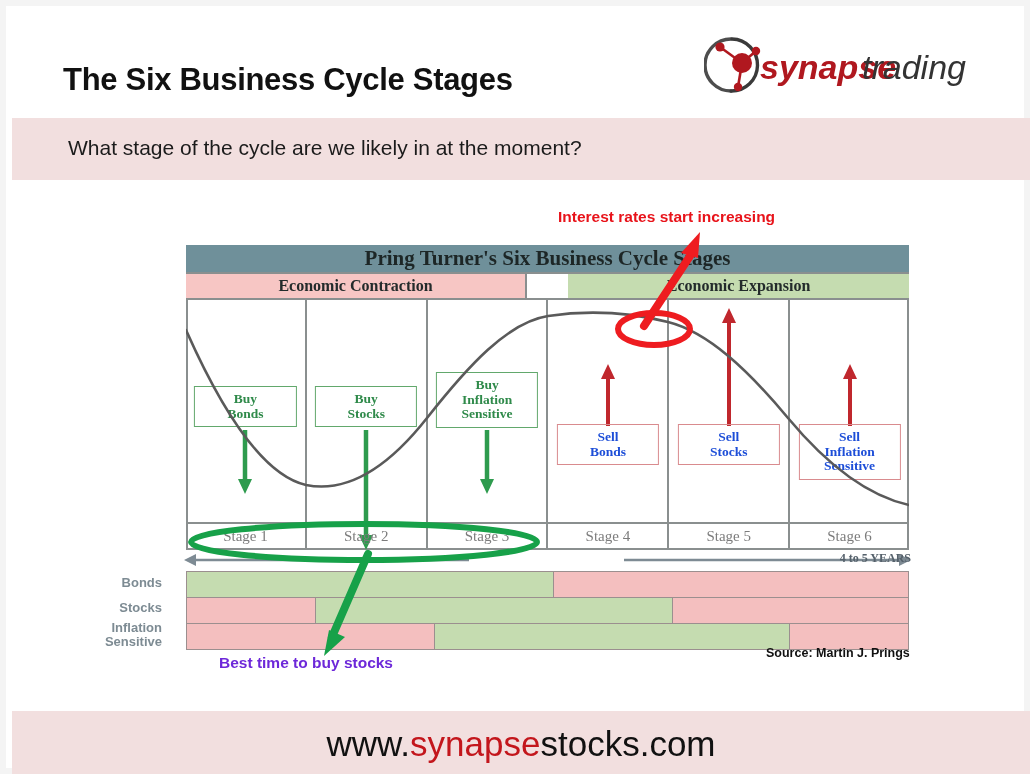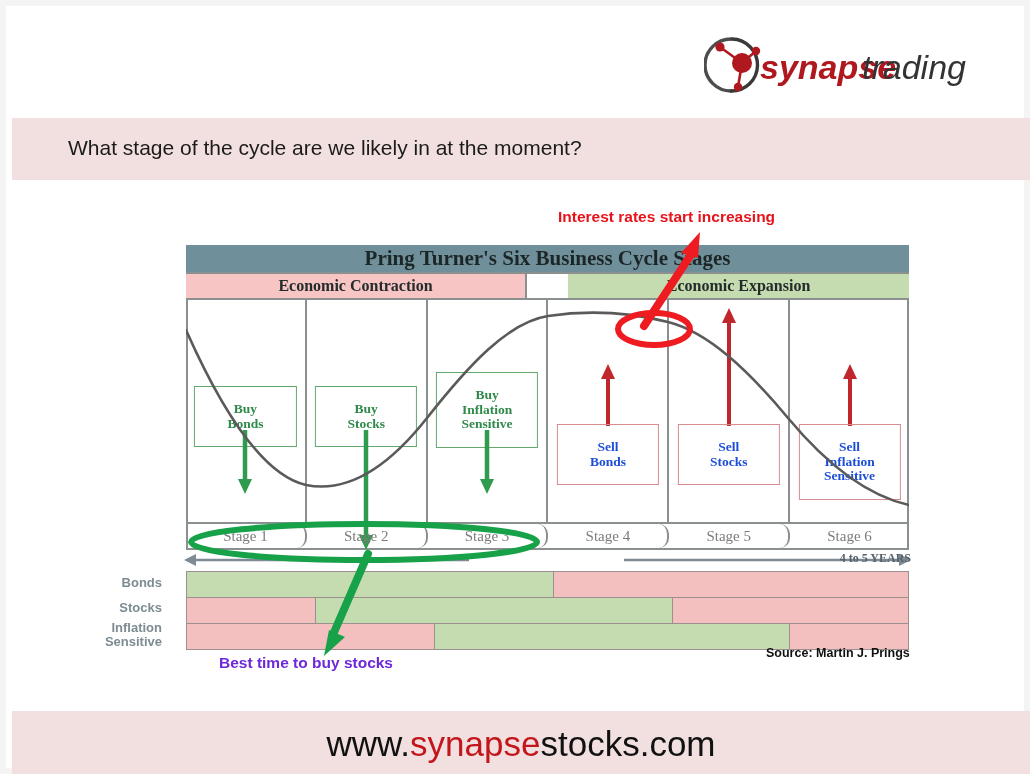--- a/index.html
+++ b/index.html
@@ -96,31 +96,30 @@
 
   .stage-row{
     position:absolute;left:0;top:277px;width:100%;height:26px;
     display:flex;border-top:2px solid #8a8f8f;box-sizing:border-box;
   }
   .stage-cell{
     flex:1 1 0;display:flex;align-items:center;justify-content:center;
     border-right:2px solid #8a8f8f;box-sizing:border-box;
     font-family:"Liberation Serif", serif;font-size:15px;color:#7c7c7c;
     white-space:nowrap;
-    border-radius:10px;
   }
   .stage-cell:last-child{border-right:none;}
 
   
   .action-box{
     position:absolute;left:50%;transform:translateX(-50%);
     box-sizing:border-box;text-align:center;
     font-family:"Liberation Serif", serif;font-weight:bold;
     font-size:13.5px;line-height:14.5px;
-    padding:15px 2px;
+    padding:5px 2px;
     background:rgba(255,255,255,0.0);
   }
   .buy-box{border:1.6px solid #62a86c;color:#2f8a4a;width:86%;}
   .sell-box{border:1.6px solid #d98b8e;color:#1d4ed8;width:86%;}
 
   .buy2{top:86px;}
   .buy3{top:72px;}
   .sell{top:124px;}
 
   
@@ -179,20 +178,21 @@
     font-size:12.5px;font-weight:bold;color:#111111;white-space:nowrap;
   }
 
   #overlay{position:absolute;left:0;top:0;width:1030px;height:774px;pointer-events:none;}
 </style>
 </head>
 <body>
 
 <div id="slide">
 
+  <div class="title">The Six Business Cycle Stages</div>
 
   <div class="logo">
     <svg width="262" height="64" viewBox="0 0 262 64">
       <g>
         <path d="M28 6 A26 26 0 1 1 27 58" fill="none" stroke="#3a3a3a" stroke-width="3.4" stroke-linecap="round"></path>
         <path d="M27 6 A26 26 0 0 0 27 58" fill="none" stroke="#3a3a3a" stroke-width="3.4" stroke-linecap="round" opacity="0.9"></path>
         <line x1="16" y1="14" x2="38" y2="30" stroke="#b0181f" stroke-width="2.6"></line>
         <line x1="52" y1="18" x2="38" y2="30" stroke="#b0181f" stroke-width="2.6"></line>
         <line x1="38" y1="30" x2="34" y2="54" stroke="#b0181f" stroke-width="2.6"></line>
         <circle cx="38" cy="30" r="10" fill="#b0181f"></circle>

